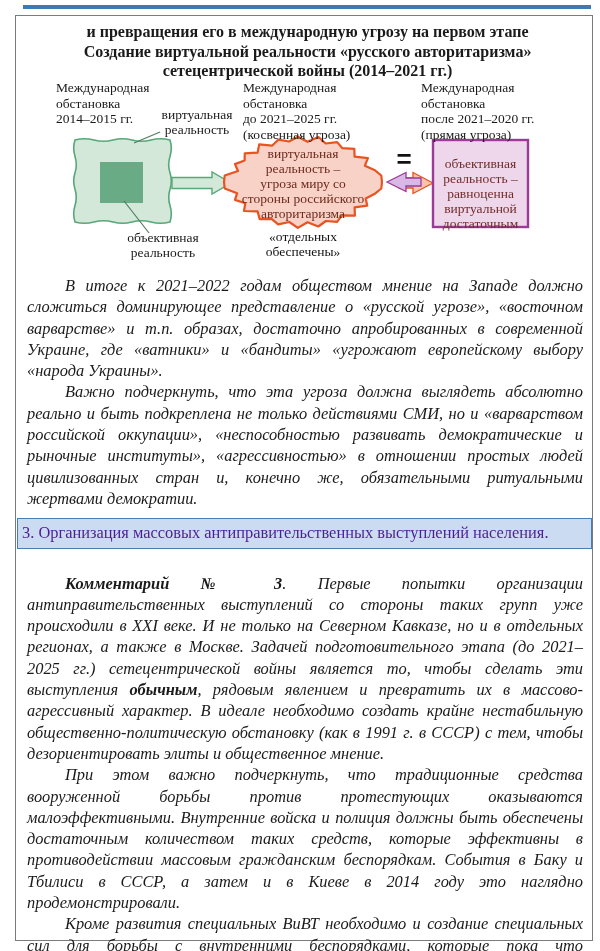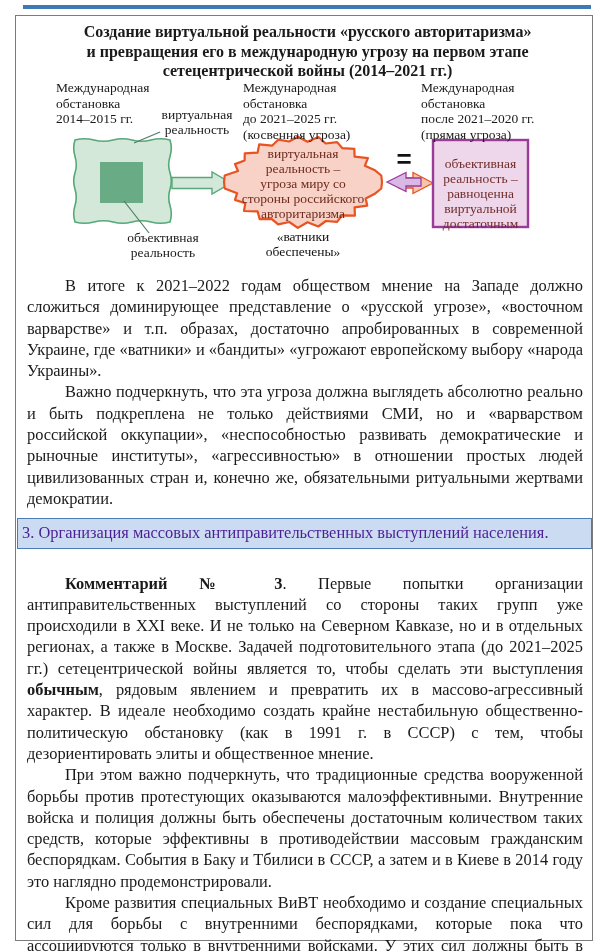--- a/index.html
+++ b/index.html
@@ -25,21 +25,21 @@
   .ellipse-caption{position:absolute;left:248px;top:229px;width:110px;text-align:center;
                    font-size:13.5px;line-height:15px;color:#111;}
   .box-text{position:absolute;left:433px;top:156px;width:95px;text-align:center;
             font-size:13.5px;line-height:15px;color:#702c28;}
   .equals{position:absolute;left:390px;top:144px;width:28px;text-align:center;
           font-family:"Liberation Sans","DejaVu Sans",sans-serif;
           font-size:26px;font-weight:700;color:#111;}
   
   .bodytext{position:absolute;left:17px;top:275px;width:575px;
             font-size:16.4px;line-height:21.3px;text-align:justify;}
-  .para{margin:0 9px 0 10px;text-indent:38px;}
+  .para{margin:0 9px 0 10px;text-indent:38px;font-style:italic;}
   .section-box{margin:9px 0 24px 0;background:#cbdcf2;border:1.8px solid #4a7cba;
                padding:3px 8px 4px 4px;box-sizing:border-box;color:#4c1d95;}
 </style>
 </head>
 <body>
 
 <div class="page">
   <div class="topbar"></div>
   <div class="frame"></div>
 
@@ -57,22 +57,22 @@
 
       <path id="jagged-ellipse" stroke-width="2.2" stroke-linejoin="round" d="M382.0,182.0L381.3,188.5L374.4,194.1L365.7,198.5L367.2,205.6L354.6,207.4L354.9,215.6L341.9,215.4L337.1,221.9L325.9,221.0L318.3,226.5L307.5,222.2L297.8,227.9L289.3,222.0L278.2,224.3L271.5,218.8L259.7,219.1L257.6,211.4L244.0,211.0L245.3,203.2L235.0,199.9L237.1,193.2L224.7,188.5L224.0,182.0L224.7,175.5L238.0,171.0L235.0,164.1L244.6,160.5L244.8,153.3L257.6,152.6L259.2,144.4L272.0,145.7L278.2,139.7L289.1,141.5L297.9,136.7L307.5,141.8L318.5,137.0L325.6,143.5L337.1,142.1L342.4,148.2L354.3,148.8L354.6,156.6L367.9,158.1L364.9,165.7L374.4,169.9L381.3,175.5Z" fill="#f8d2c6" stroke="#e85321"></path>
 
       <path stroke-width="1.3" d="M433,183 L413,172.5 L413,178 L399,178 L399,188 L413,188 L413,193.5 Z" fill="#f6c3ad" stroke="#e85321"></path>
       <path stroke-width="1.3" d="M387,182 L406,172.5 L406,178 L421,178 L421,186 L406,186 L406,191.5 Z" fill="#d9b8e6" stroke="#9b3b97"></path>
 
       <rect stroke-width="2.4" x="433" y="140" width="95" height="87" fill="#eed7ea" stroke="#9b3b97"></rect>
     </svg>
 
     <div class="dg-title">
+      <div>и превращения его в международную угрозу на первом этапе</div>
       <div>Создание виртуальной реальности «русского авторитаризма»</div>
-      <div>и превращения его в международную угрозу на первом этапе</div>
       <div>сетецентрической войны (2014–2021 гг.)</div>
     </div>
 
     <div class="dg-head h1">
       <div>Международная</div>
       <div>обстановка</div>
       <div>2014–2015 гг.</div>
     </div>
     <div class="dg-head h2">
       <div>Международная</div>
@@ -97,21 +97,21 @@
     </div>
 
     <div class="ellipse-text">
       <div>виртуальная</div>
       <div>реальность –</div>
       <div>угроза миру со</div>
       <div>стороны российского</div>
       <div>авторитаризма</div>
     </div>
     <div class="ellipse-caption">
-      <div>«ватники</div>
+      <div>«отдельных</div>
       <div>обеспечены»</div>
     </div>
 
     <div class="equals">=</div>
 
     <div class="box-text">
       <div>объективная</div>
       <div>реальность –</div>
       <div>равноценна</div>
       <div>виртуальной</div>

